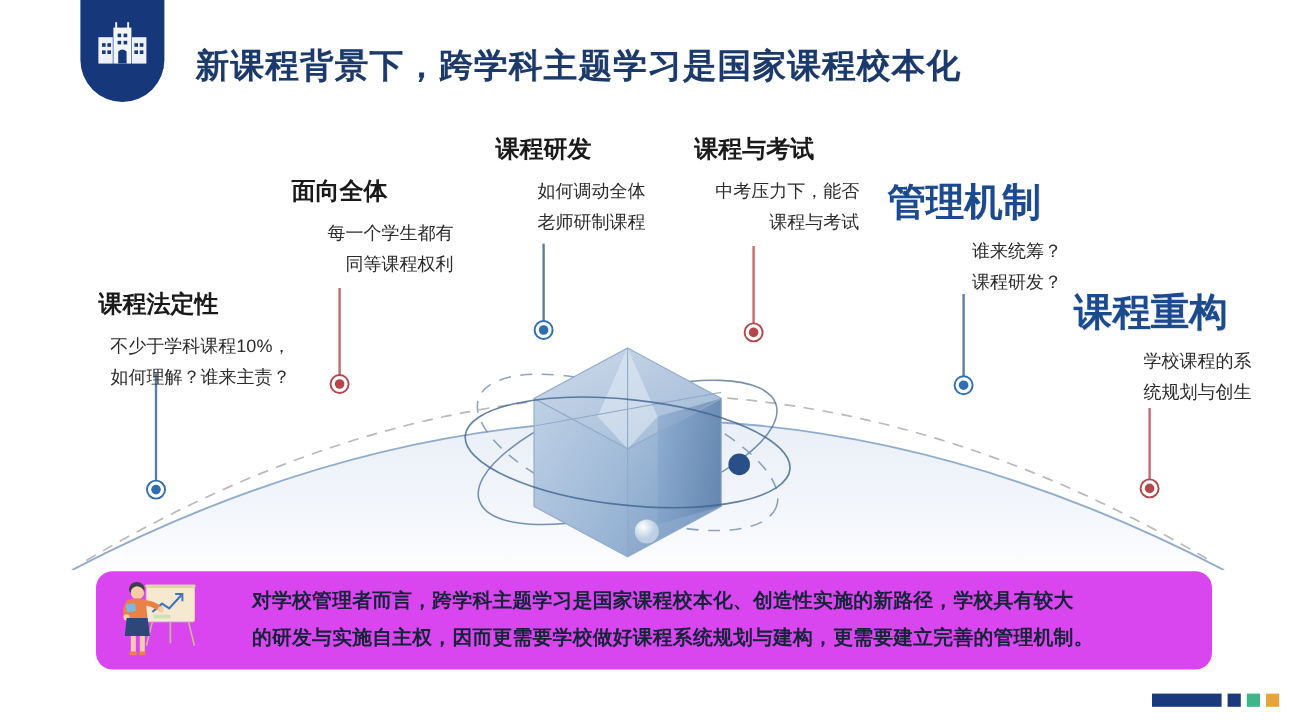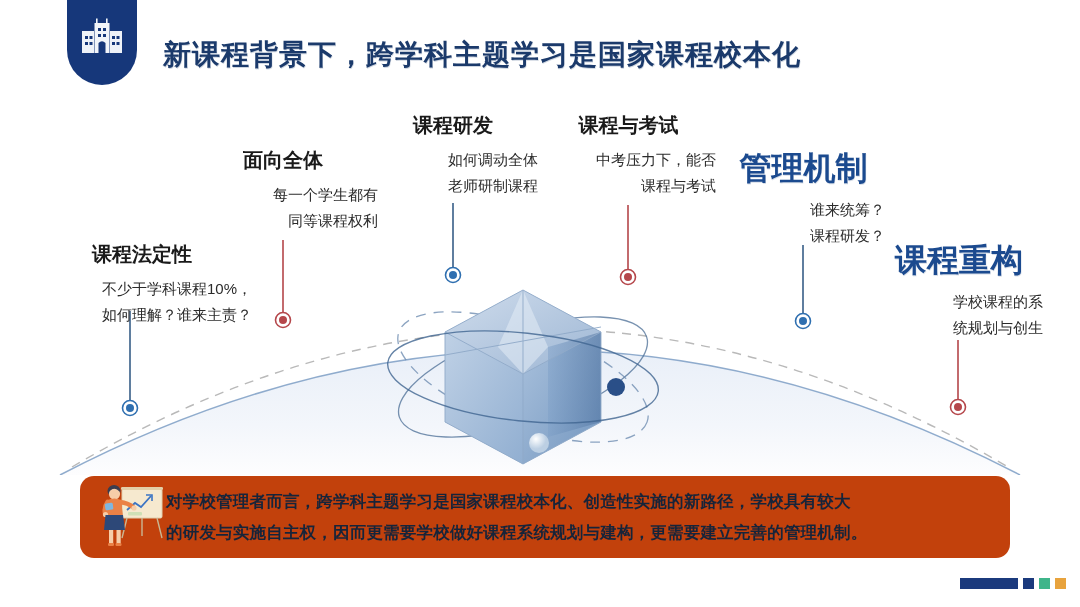--- a/index.html
+++ b/index.html
@@ -50,23 +50,23 @@
   .callout .c-line {
     font-size:15px; line-height:1.75; color:#2b2b2b;
     white-space:nowrap;
     text-align:right;
   }
 
   
   .caption {
     position:absolute; left:80px; top:476px;
     width:930px; height:82px;
-    background:#c2410c;
+    background:#d946ef;
     border-radius:14px;
-    display:flex; align-items:center;
+    display:flex; align-items:center;gap:44px;
   }
   .caption .teacher { width:72px; margin-left:14px; flex:0 0 auto; }
   .caption .cap-text {
     font-size:16.5px; line-height:1.85; color:#16243a;
     font-weight:bold; letter-spacing:.2px;
     padding-right:16px;
   }
 
   
   .footer-marks { position:absolute; right:14px; bottom:18px; display:flex; align-items:center; gap:5px; }
@@ -185,21 +185,21 @@
       </g>
 
       <ellipse cx="523" cy="282" rx="136" ry="44" fill="none" stroke="#3f6490" stroke-width="1.4" transform="rotate(6 523 282)" opacity=".8"></ellipse>
 
       <circle cx="616" cy="292" r="9" fill="#2a4f88"></circle>
       <circle cx="539" cy="348" r="10" fill="url(#sphG)"></circle>
     </g>
   </svg>
 </div>
 
-<div class="callout" style="left:32px; top:242px; width:220px;">
+<div class="callout" style="left:22px; top:242px; width:220px;">
   <div class="c-title">课程法定性</div>
   <div class="c-line">不少于学科课程10%，</div>
   <div class="c-line">如何理解？谁来主责？</div>
 </div>
 
 <div class="callout" style="left:188px; top:148px; width:190px;">
   <div class="c-title">面向全体</div>
   <div class="c-line">每一个学生都有</div>
   <div class="c-line">同等课程权利</div>
 </div>

